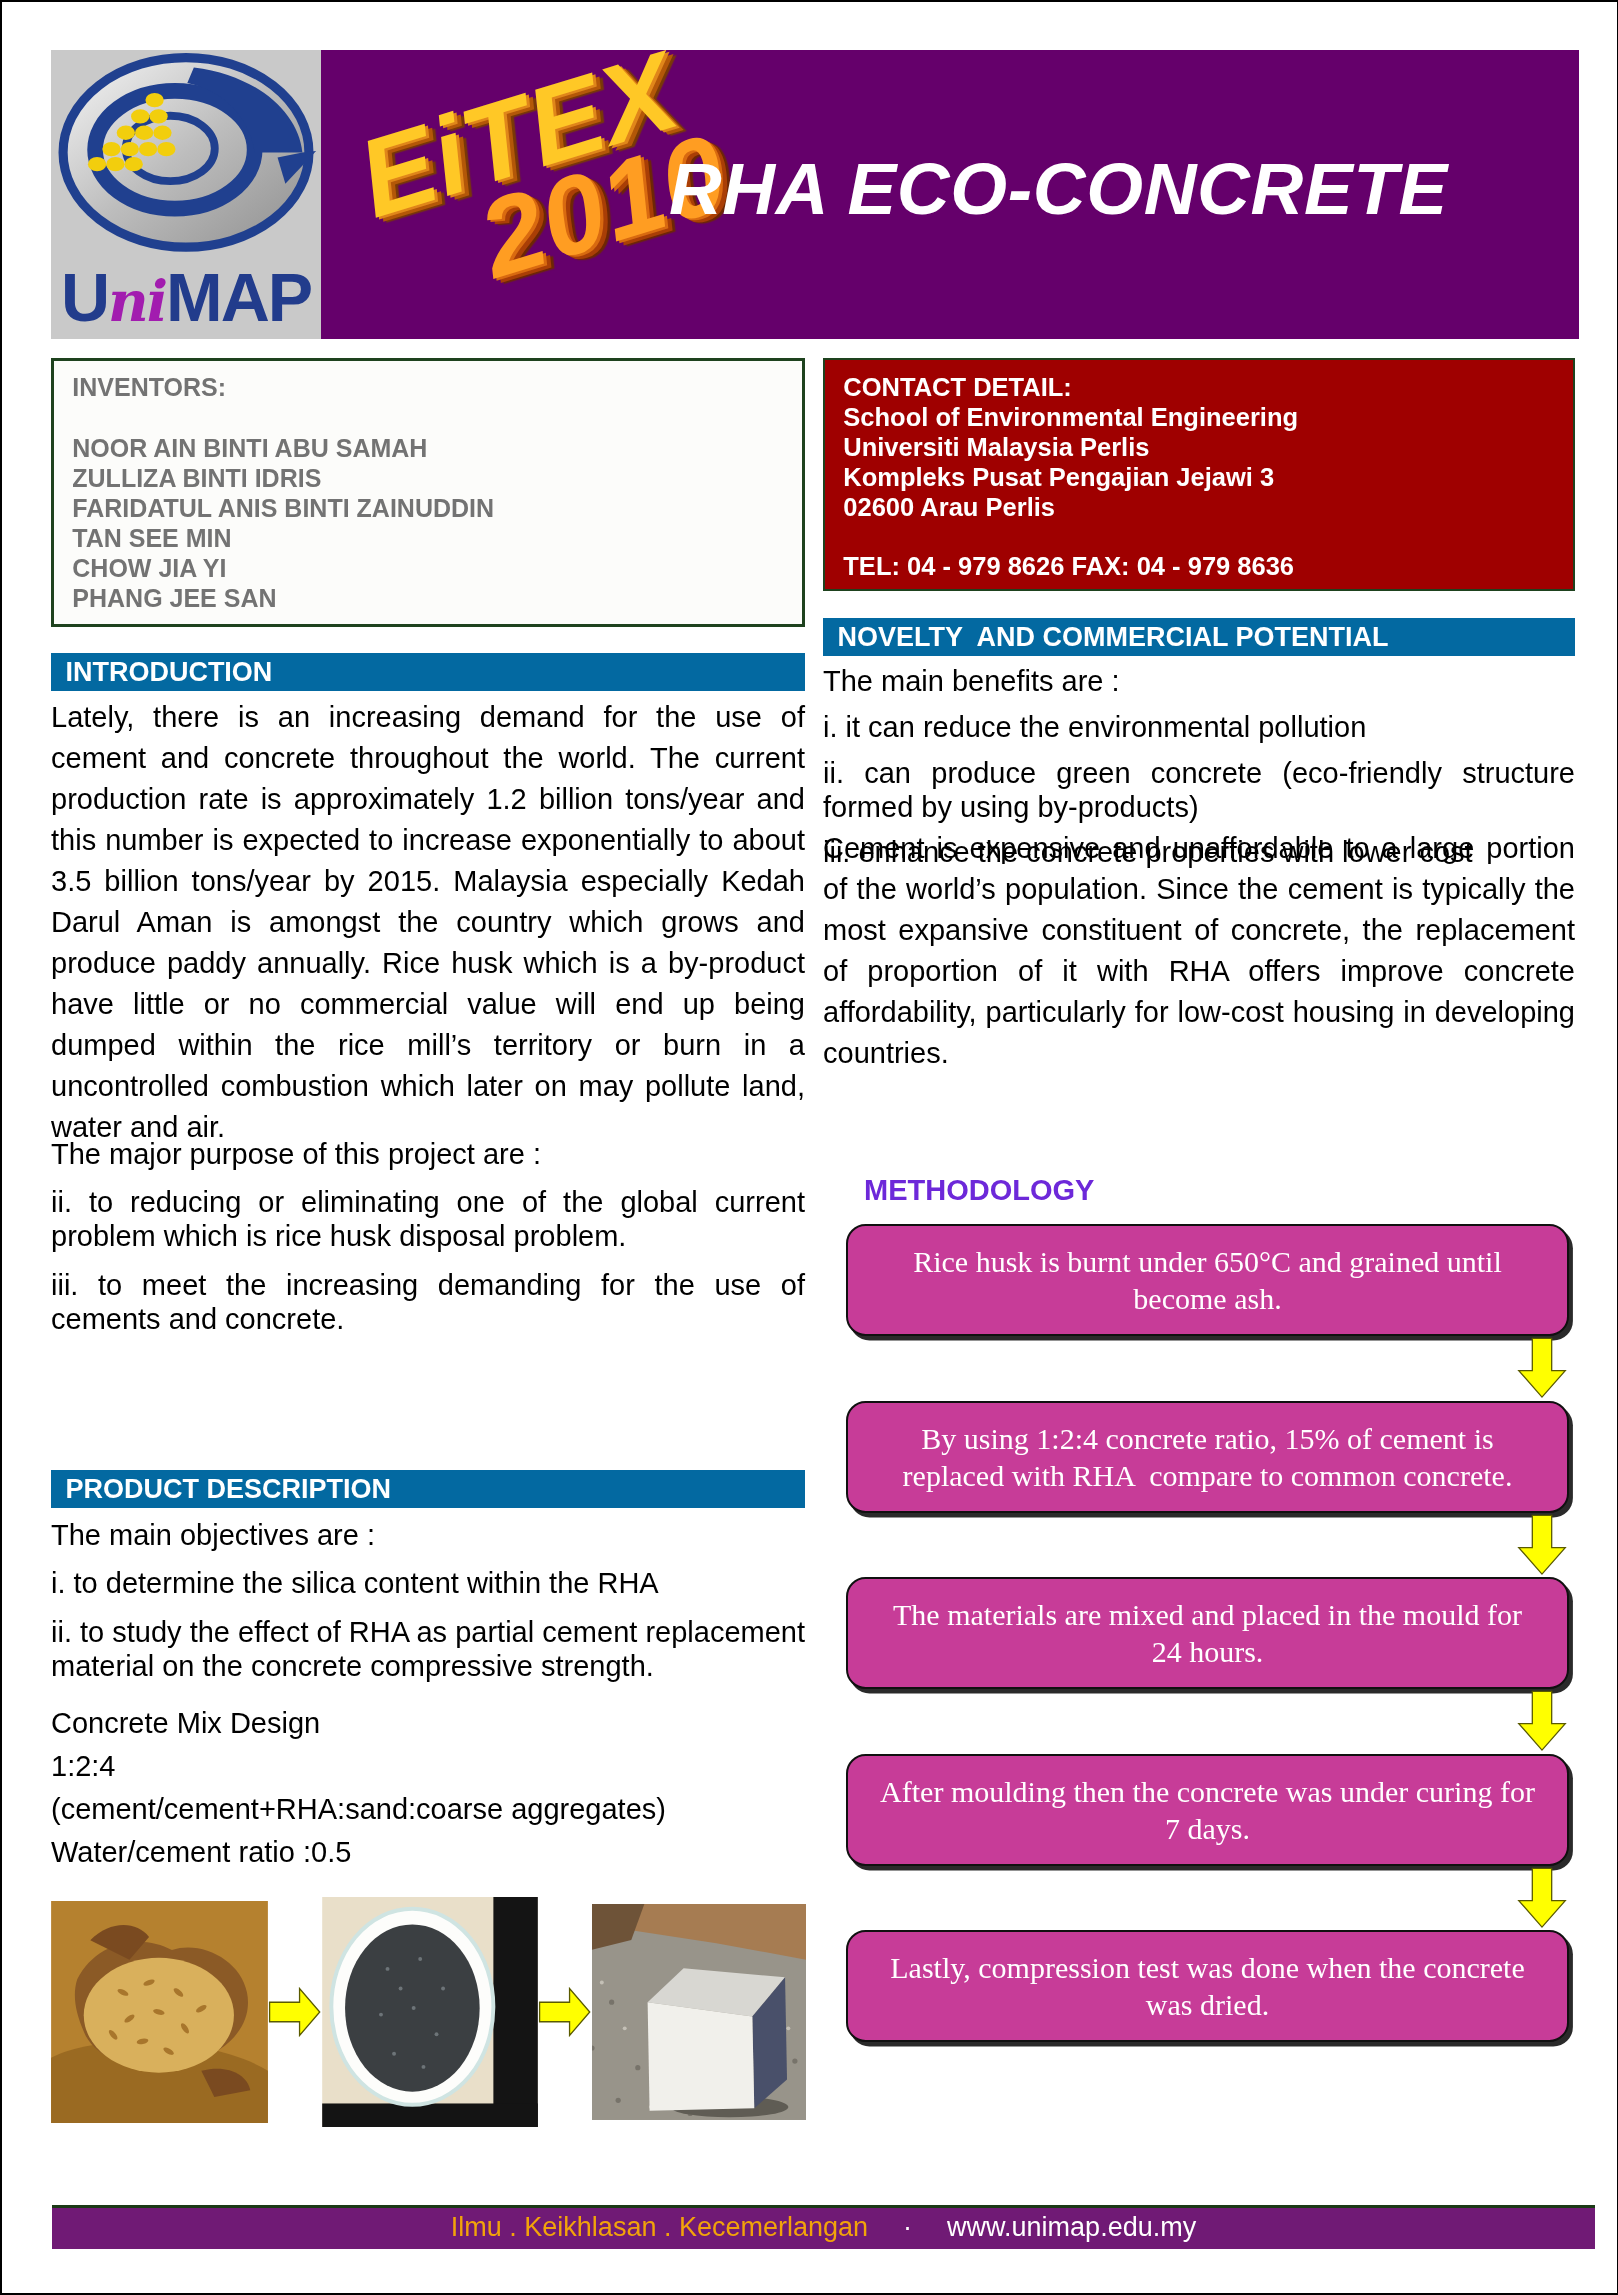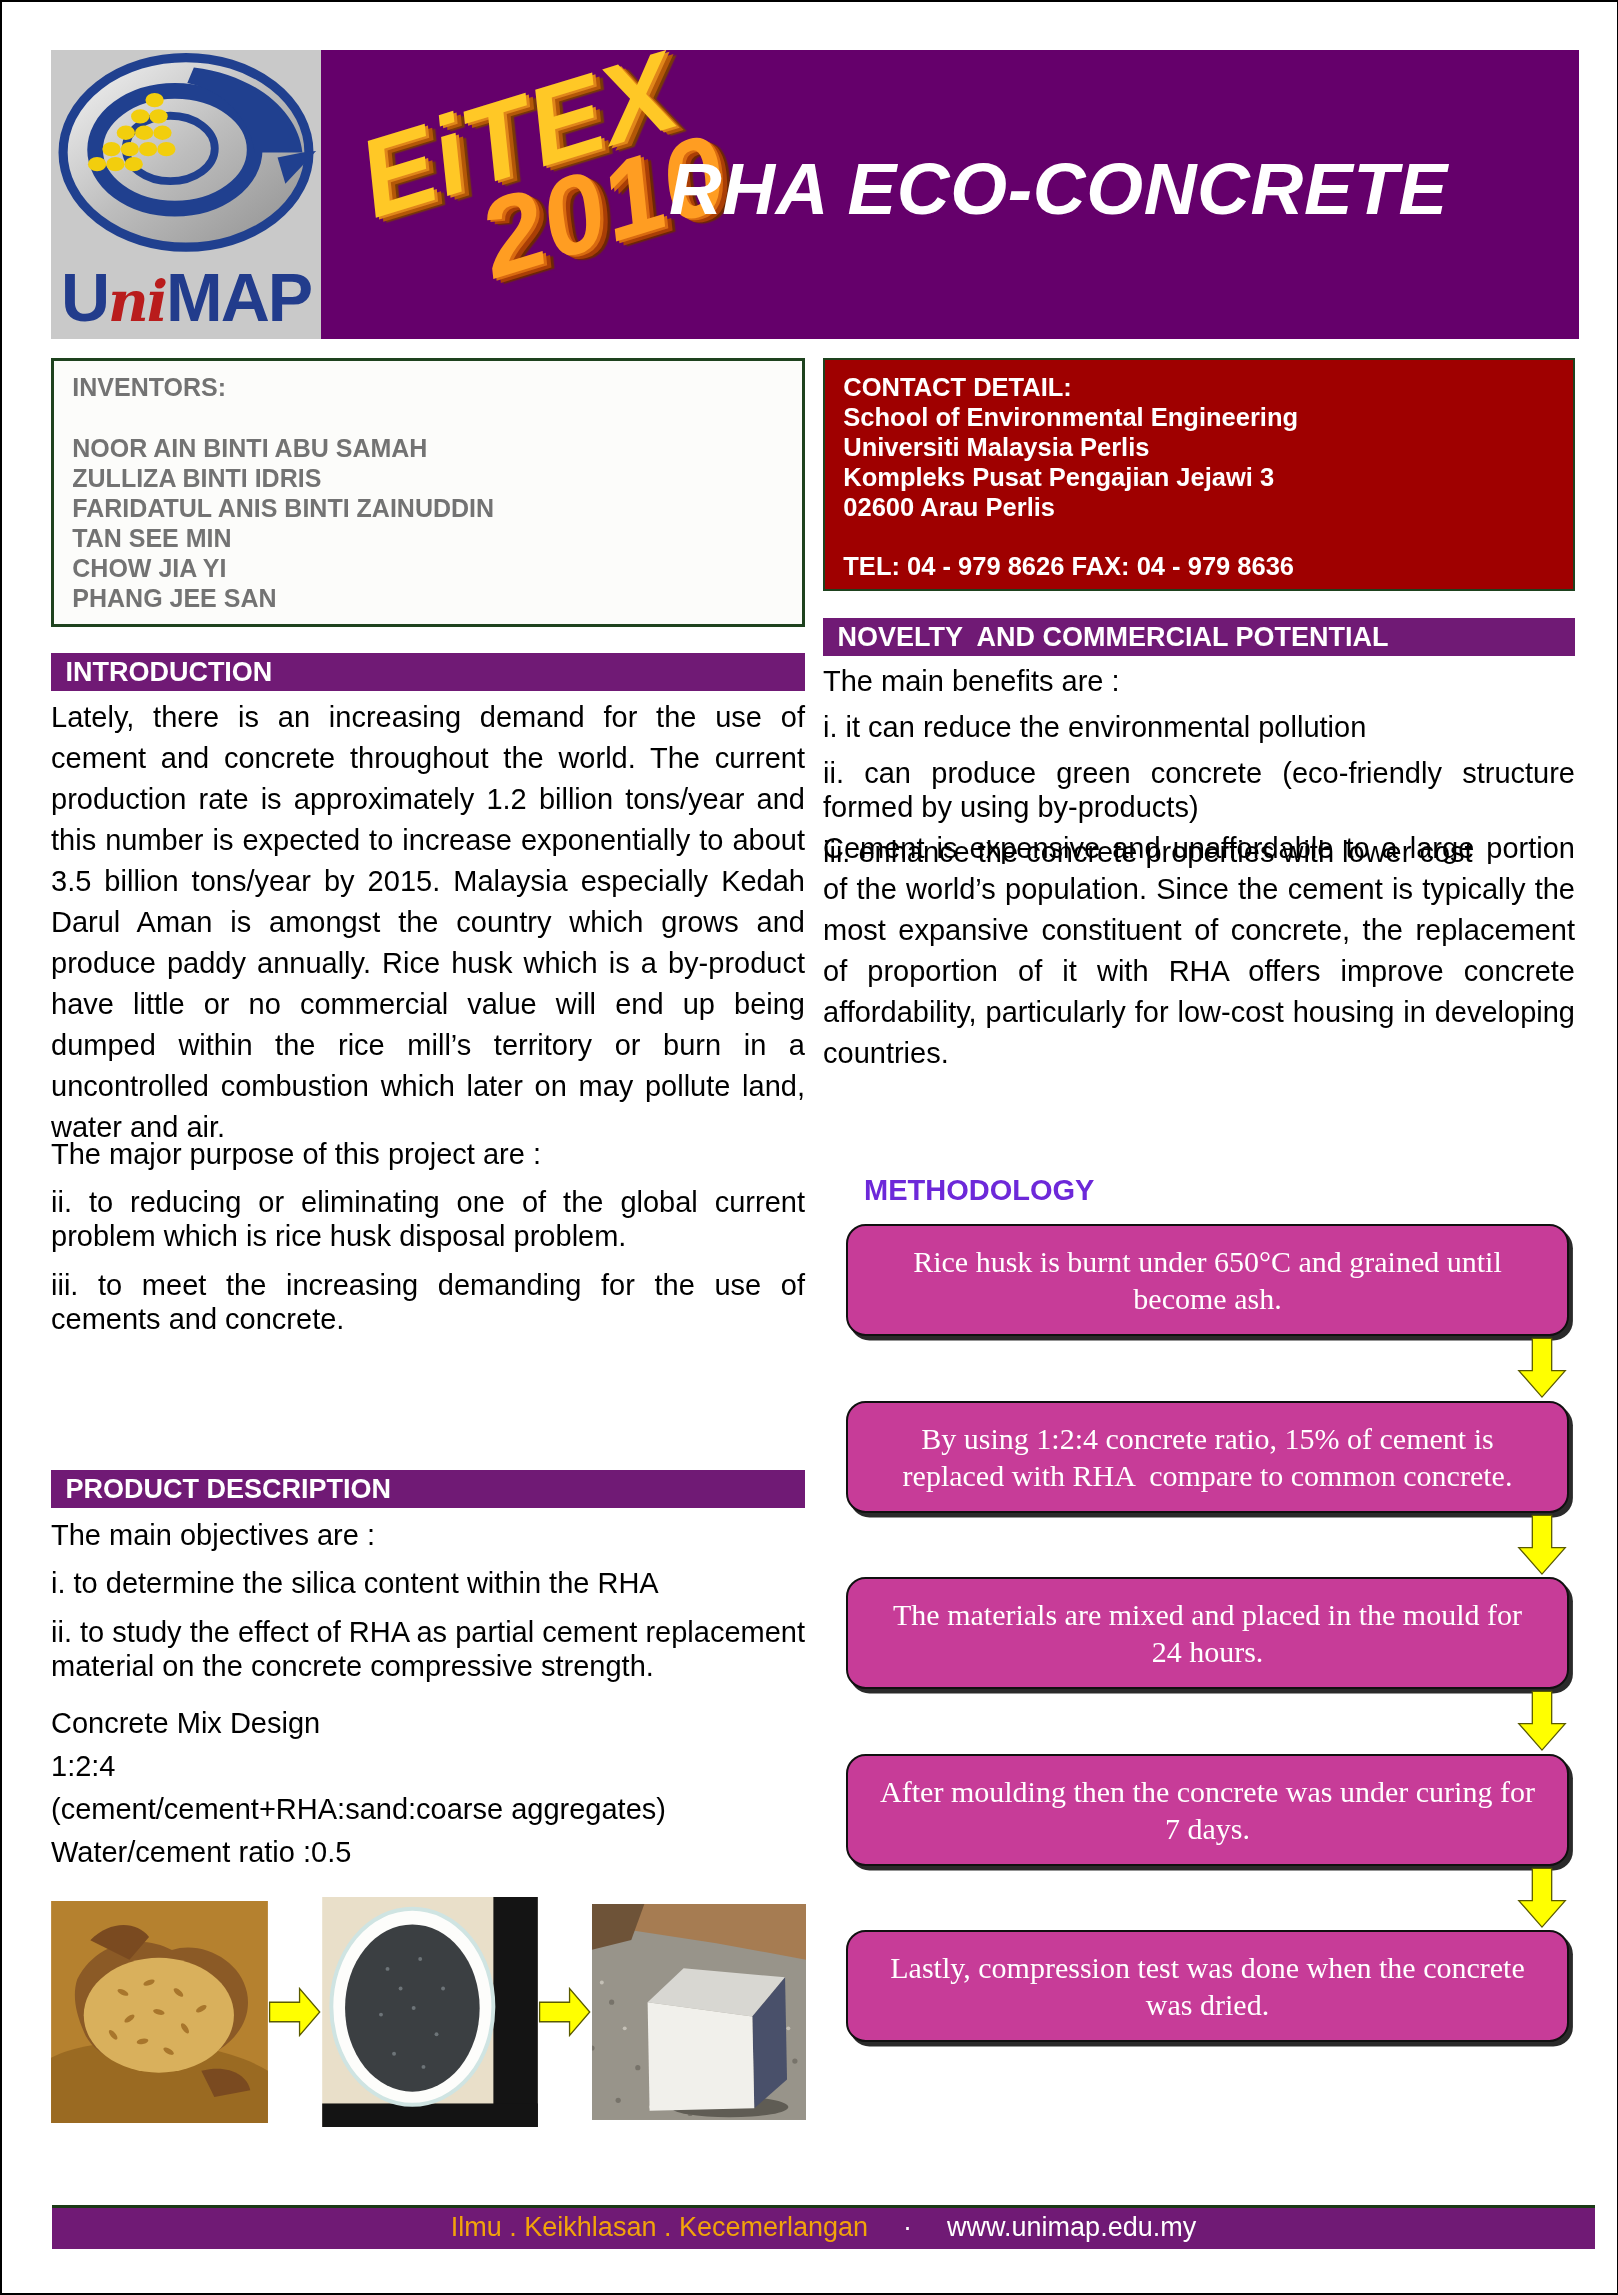--- a/index.html
+++ b/index.html
@@ -5,41 +5,41 @@
   html,body{margin:0;padding:0;background:#ffffff;}
   .page{position:relative;width:1619px;height:2295px;background:#ffffff;border:2px solid #000;
         box-sizing:border-box;font-family:"Liberation Sans",sans-serif;overflow:hidden;}
 
   
   .logo-box{position:absolute;left:49px;top:48px;width:270px;height:289px;background:#C9C9C9;}
   .logo-swirl{position:absolute;left:3.9px;top:2.6px;width:262px;height:204px;}
   .logo-wordmark{position:absolute;left:0;right:0;bottom:1.3px;text-align:center;font-weight:bold;
                  font-size:68px;line-height:73px;letter-spacing:-2px;}
   .logo-u,.logo-map{color:#223C8C;}
-  .logo-ni{color:#b91c1c;font-style:italic;font-family:"DejaVu Serif",serif;font-size:56px;}
+  .logo-ni{color:#a21caf;font-style:italic;font-family:"DejaVu Serif",serif;font-size:56px;}
   .banner{position:absolute;left:319px;top:48px;width:1258px;height:289px;background:#65006B;overflow:hidden;}
   .eitex{position:absolute;left:48px;top:23.5px;transform:rotate(-17deg);font-weight:bold;font-style:italic;line-height:1;}
   .eitex-top{font-size:110px;color:#FFC826;letter-spacing:1.3px;
              text-shadow:2.6px 2.6px 0 #E0861A,5.9px 5.9px 0 #B35708,8.5px 7.8px 1.3px #7A3A05;}
   .eitex-bottom{font-size:110px;margin:-17px 0 0 98px;color:#FF9D22;letter-spacing:1.3px;
              text-shadow:2.6px 2.6px 0 #D96A10,5.9px 5.9px 0 #A93E06,8.5px 7.8px 1.3px #6E2803;}
   .banner-title{position:absolute;right:131px;top:97px;font-size:73px;font-weight:bold;font-style:italic;
                 color:#ffffff;letter-spacing:0.7px;white-space:nowrap;}
 
   
   .inventors-box{position:absolute;left:49px;top:356px;width:754px;height:269px;background:#FCFCFA;
                  border:3.3px solid #1E421E;box-sizing:border-box;padding:10.5px 18.3px;font-weight:bold;
                  font-size:25px;line-height:30px;color:#737373;}
   .inventors-heading{margin-bottom:31px;}
   .contact-box{position:absolute;left:821px;top:356px;width:752px;height:233px;background:#9F0000;
                border:2.6px solid #1E421E;box-sizing:border-box;padding:11.8px 18.3px;color:#fff;
                font-weight:bold;font-size:25.5px;line-height:30px;}
   .contact-tel{margin-top:29px;}
 
-  .section-bar{position:absolute;height:38px;background:#701a75;color:#fff;font-weight:bold;font-size:27px;
+  .section-bar{position:absolute;height:38px;background:#0369a1;color:#fff;font-weight:bold;font-size:27px;
                line-height:38px;padding-left:14.4px;box-sizing:border-box;white-space:pre-wrap;}
   .bar-intro{left:49px;top:651px;width:754px;}
   .bar-product{left:49px;top:1468px;width:754px;}
   .bar-novelty{left:821px;top:616px;width:752px;}
 
   .textblock{position:absolute;font-size:29px;color:#000;}
   .intro-para{left:49px;top:695px;width:754px;line-height:41px;text-align:justify;}
   .purpose{left:49px;top:1135px;width:754px;line-height:34px;text-align:justify;}
   .purpose p{margin:0 0 14.4px 0;}
   .objectives{left:49px;top:1516px;width:754px;line-height:34px;text-align:justify;}

